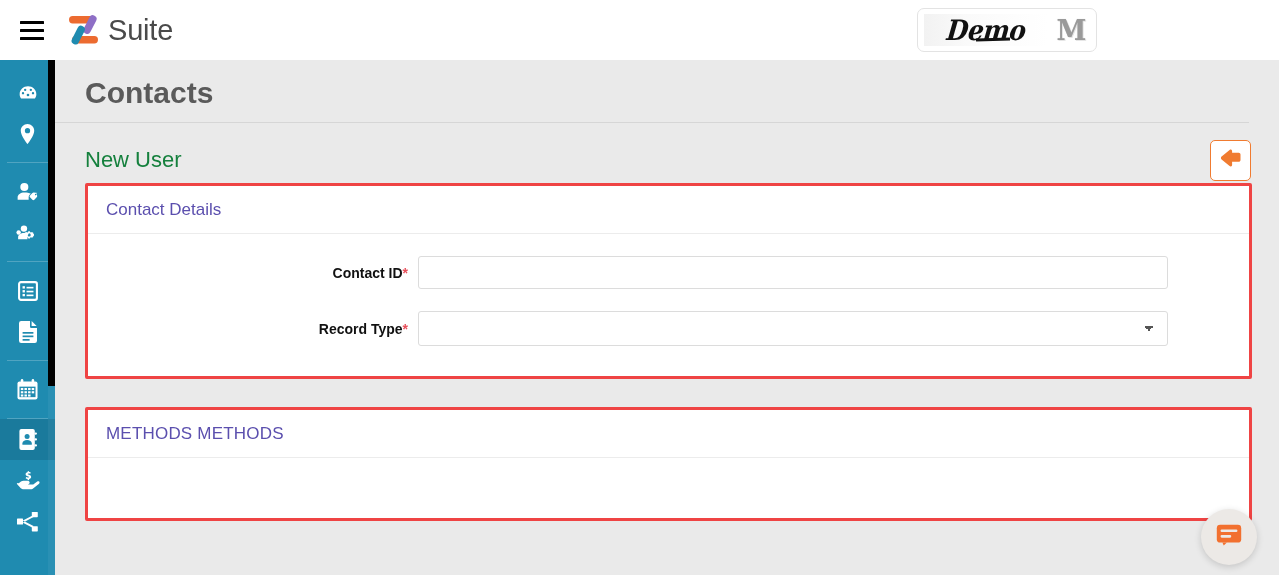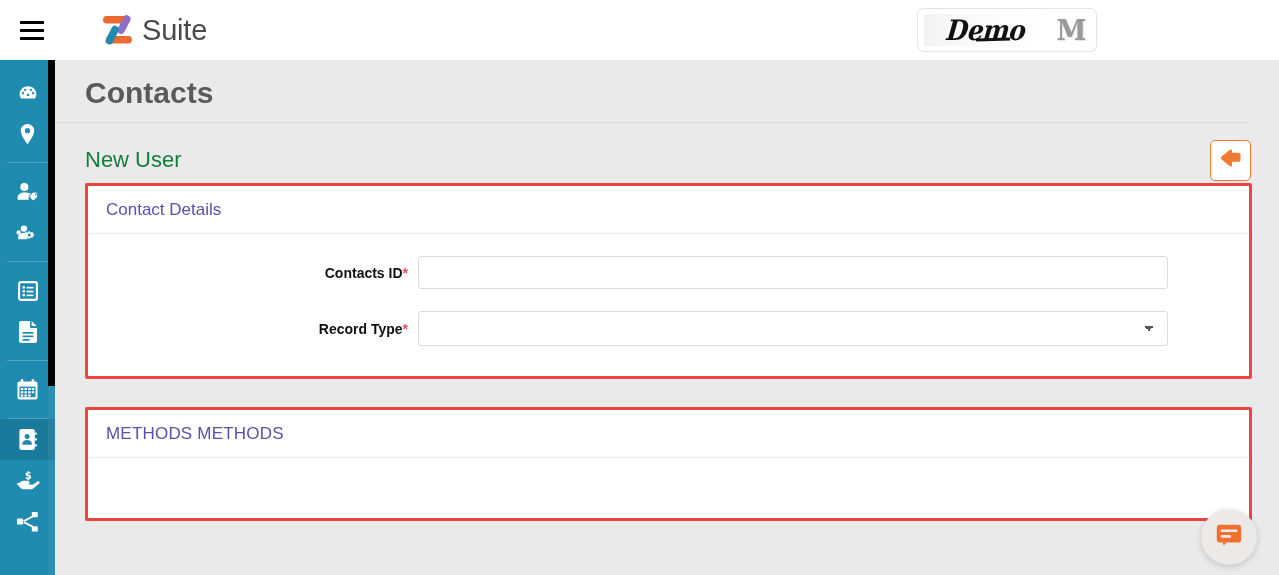--- a/index.html
+++ b/index.html
@@ -11,21 +11,20 @@
     background: #ffffff;
   }
 
   
   .topbar {
     position: absolute; top: 0; left: 0;
     width: 1115px; height: 60px;
     background: #ffffff;
     display: flex; align-items: center;
     z-index: 30;
-    gap: 34px;
   }
   .hamburger {
     margin-left: 20px;
     width: 24px; height: 19px;
     display: flex; flex-direction: column; justify-content: space-between;
     cursor: pointer;
   }
   .hamburger span { display:block; height: 3px; width: 100%; background: #000; border-radius: 0.5px; }
 
   .brand { display: flex; align-items: center; margin-left: 24px; cursor: pointer; }
@@ -401,21 +400,21 @@
   </div>
 
   <div class="card">
     <div class="card-head">
       <span class="card-title">Contact Details</span>
     </div>
     <div class="card-body">
 
 
       <div class="form-row">
-        <div class="form-label"><span>Contacts ID</span><span class="req">*</span></div>
+        <div class="form-label"><span>Contact ID</span><span class="req">*</span></div>
         <input class="fld w-wide" type="text" placeholder="" style="">
       </div>
 
       <div class="form-row" style="margin-bottom:0;">
         <div class="form-label"><span>Record Type</span><span class="req">*</span></div>
         <select class="fld sel w-wide-sel"></select>
       </div>
 
     </div>
   </div>

